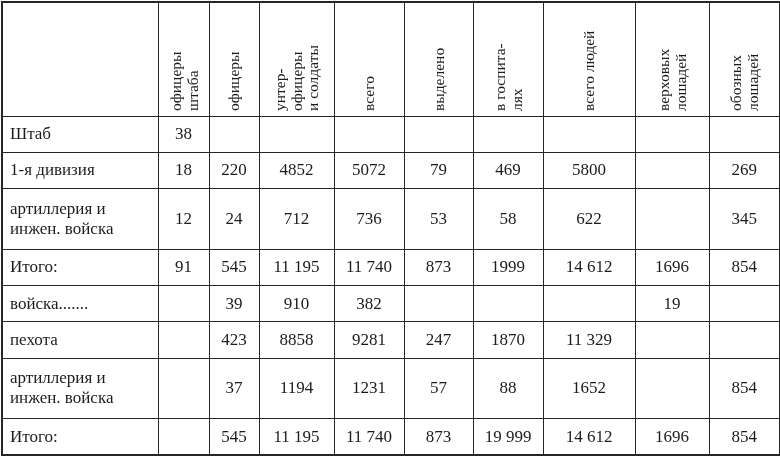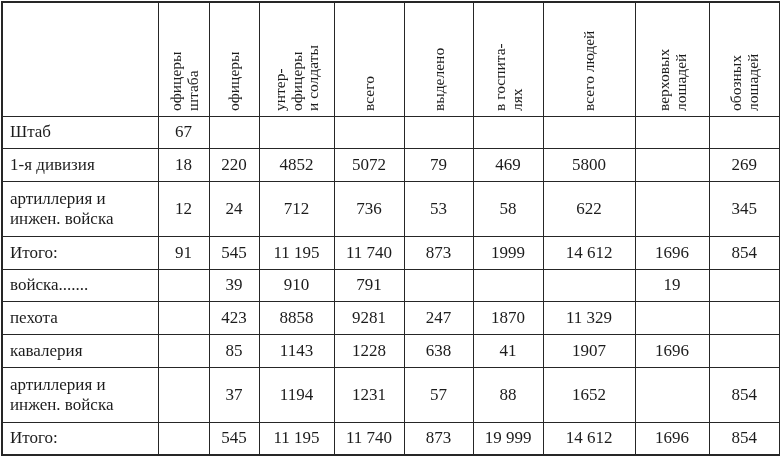--- a/index.html
+++ b/index.html
@@ -105,21 +105,21 @@
         <th class="col-head">
           <div class="rot">обозных
 лошадей</div>
         </th>
       </tr>
   </thead>
   <tbody>
 
   <tr class="body-row">
         <th class="row-label">Штаб</th>
-        <td class="num-cell">67</td>
+        <td class="num-cell">38</td>
         <td class="num-cell"></td>
         <td class="num-cell"></td>
         <td class="num-cell"></td>
         <td class="num-cell"></td>
         <td class="num-cell"></td>
         <td class="num-cell"></td>
         <td class="num-cell"></td>
         <td class="num-cell"></td>
       </tr>
       <tr class="body-row">
@@ -157,49 +157,37 @@
         <td class="num-cell">1999</td>
         <td class="num-cell">14 612</td>
         <td class="num-cell">1696</td>
         <td class="num-cell">854</td>
       </tr>
       <tr class="body-row">
         <th class="row-label">войска.......</th>
         <td class="num-cell"></td>
         <td class="num-cell">39</td>
         <td class="num-cell">910</td>
-        <td class="num-cell">791</td>
+        <td class="num-cell">382</td>
         <td class="num-cell"></td>
         <td class="num-cell"></td>
         <td class="num-cell"></td>
         <td class="num-cell">19</td>
         <td class="num-cell"></td>
       </tr>
       <tr class="body-row">
         <th class="row-label">пехота</th>
         <td class="num-cell"></td>
         <td class="num-cell">423</td>
         <td class="num-cell">8858</td>
         <td class="num-cell">9281</td>
         <td class="num-cell">247</td>
         <td class="num-cell">1870</td>
         <td class="num-cell">11 329</td>
         <td class="num-cell"></td>
-        <td class="num-cell"></td>
-      </tr>
-      <tr class="body-row">
-        <th class="row-label">кавалерия</th>
-        <td class="num-cell"></td>
-        <td class="num-cell">85</td>
-        <td class="num-cell">1143</td>
-        <td class="num-cell">1228</td>
-        <td class="num-cell">638</td>
-        <td class="num-cell">41</td>
-        <td class="num-cell">1907</td>
-        <td class="num-cell">1696</td>
         <td class="num-cell"></td>
       </tr>
       <tr class="body-row tall">
         <th class="row-label">артиллерия и
 инжен. войска</th>
         <td class="num-cell"></td>
         <td class="num-cell">37</td>
         <td class="num-cell">1194</td>
         <td class="num-cell">1231</td>
         <td class="num-cell">57</td>

